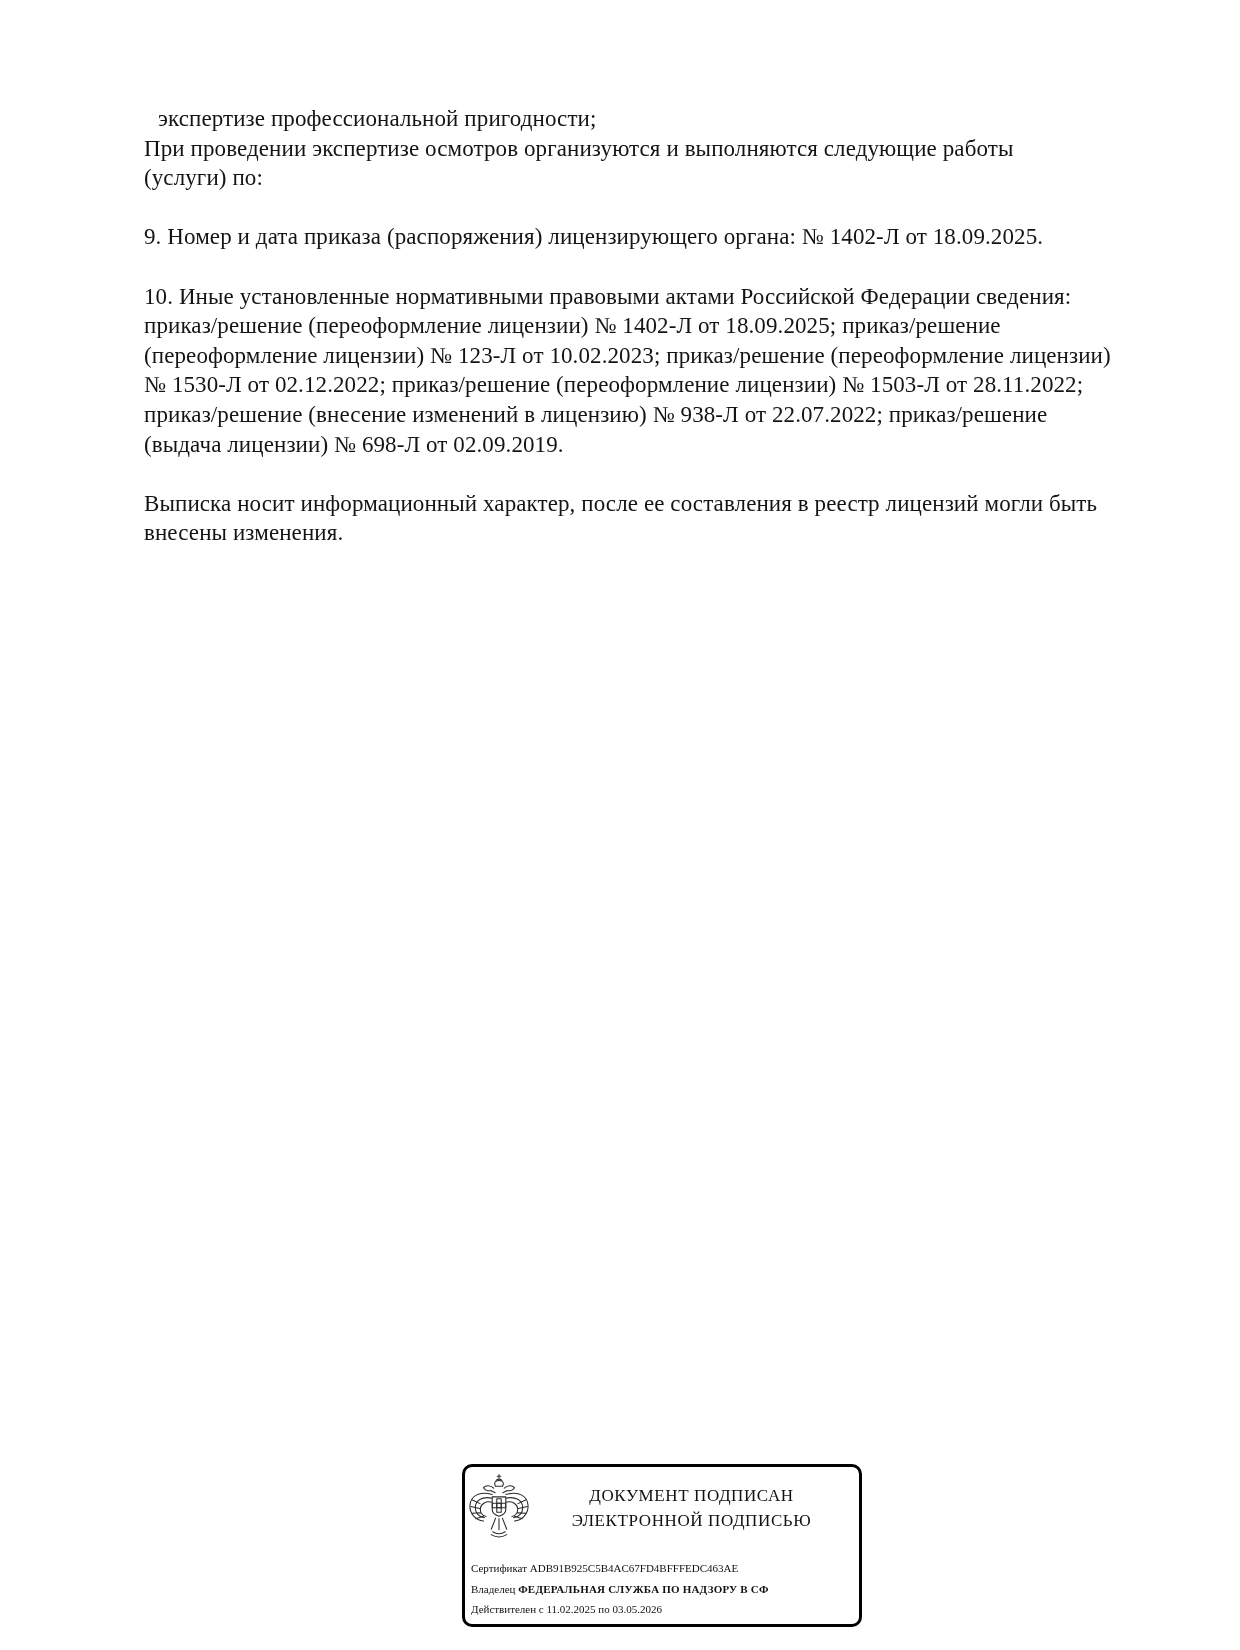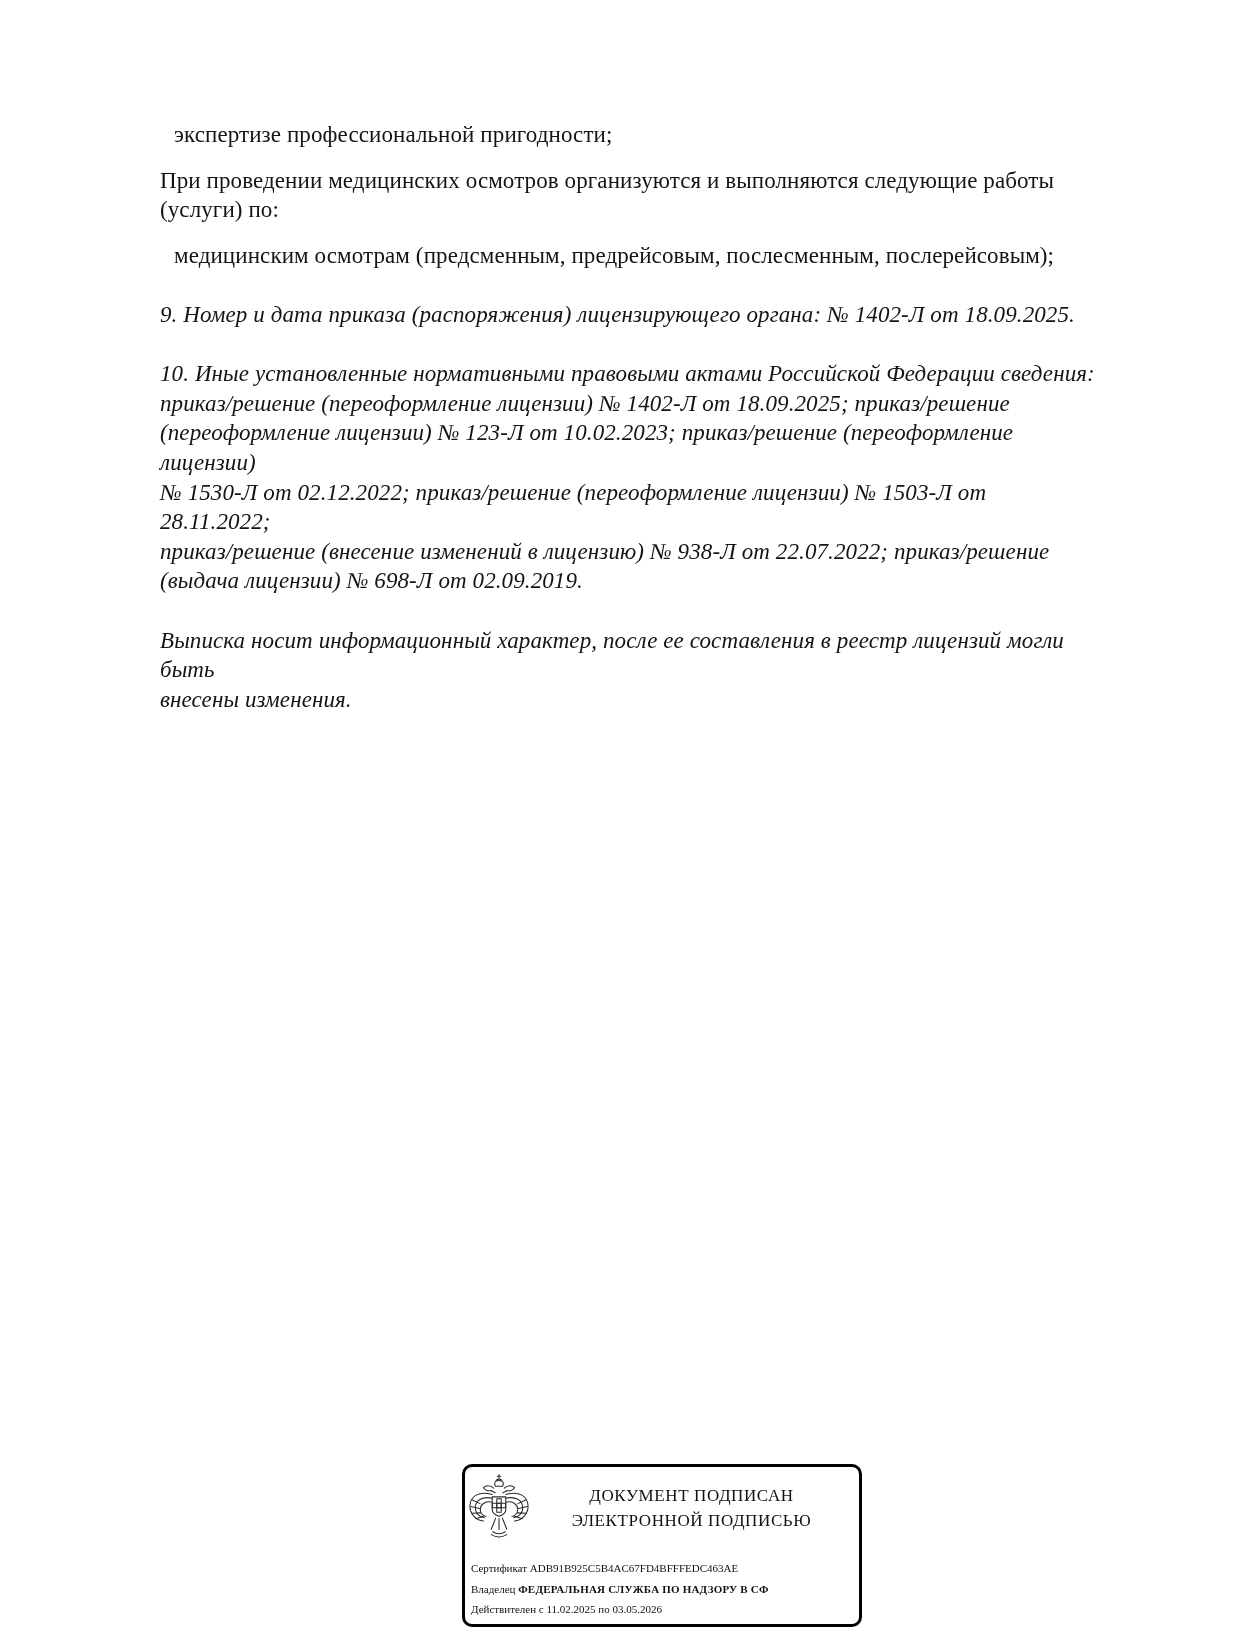--- a/index.html
+++ b/index.html
@@ -17,25 +17,25 @@
   .doc-body {
     position: absolute;
     left: 144px; top: 104px;
     width: 972px;
     font-size: 23px;
     line-height: 29.6px;
     color: #141414;
     letter-spacing: 0.1px;
   }
   .doc-body p {
-    margin: 16px;
+    margin: 0;
     white-space: pre-line;
   }
   .doc-body p.indent { padding-left: 14px; }
-  .doc-body p.spaced { margin-top: 29.6px; font-style: italic; }
+  .doc-body p.spaced { margin-top: 29.6px; }
 
   .stamp {
     position: absolute;
     left: 462px; top: 1464px;
     width: 400px; height: 163px;
     box-sizing: border-box;
     border: 3px solid #000000;
     border-radius: 10px;
     background: #ffffff;
     overflow: hidden;
@@ -66,23 +66,22 @@
   }
   .owner-name { font-weight: bold; letter-spacing: 0.2px; }
 </style>
 </head>
 <body>
 
 <div class="page">
 
   <div class="doc-body">
     <p class="indent">экспертизе профессиональной пригодности;</p>
-    <p>При проведении медицинских осмотров организуются и выполняются следующие работы
+    <p>При проведении экспертизе осмотров организуются и выполняются следующие работы
 (услуги) по:</p>
-    <p class="indent">медицинским осмотрам (предсменным, предрейсовым, послесменным, послерейсовым);</p>
     <p class="spaced">9. Номер и дата приказа (распоряжения) лицензирующего органа: № 1402-Л от 18.09.2025.</p>
     <p class="spaced">10. Иные установленные нормативными правовыми актами Российской Федерации сведения:
 приказ/решение (переоформление лицензии) № 1402-Л от 18.09.2025; приказ/решение
 (переоформление лицензии) № 123-Л от 10.02.2023; приказ/решение (переоформление лицензии)
 № 1530-Л от 02.12.2022; приказ/решение (переоформление лицензии) № 1503-Л от 28.11.2022;
 приказ/решение (внесение изменений в лицензию) № 938-Л от 22.07.2022; приказ/решение
 (выдача лицензии) № 698-Л от 02.09.2019.</p>
     <p class="spaced">Выписка носит информационный характер, после ее составления в реестр лицензий могли быть
 внесены изменения.</p>
   </div>

